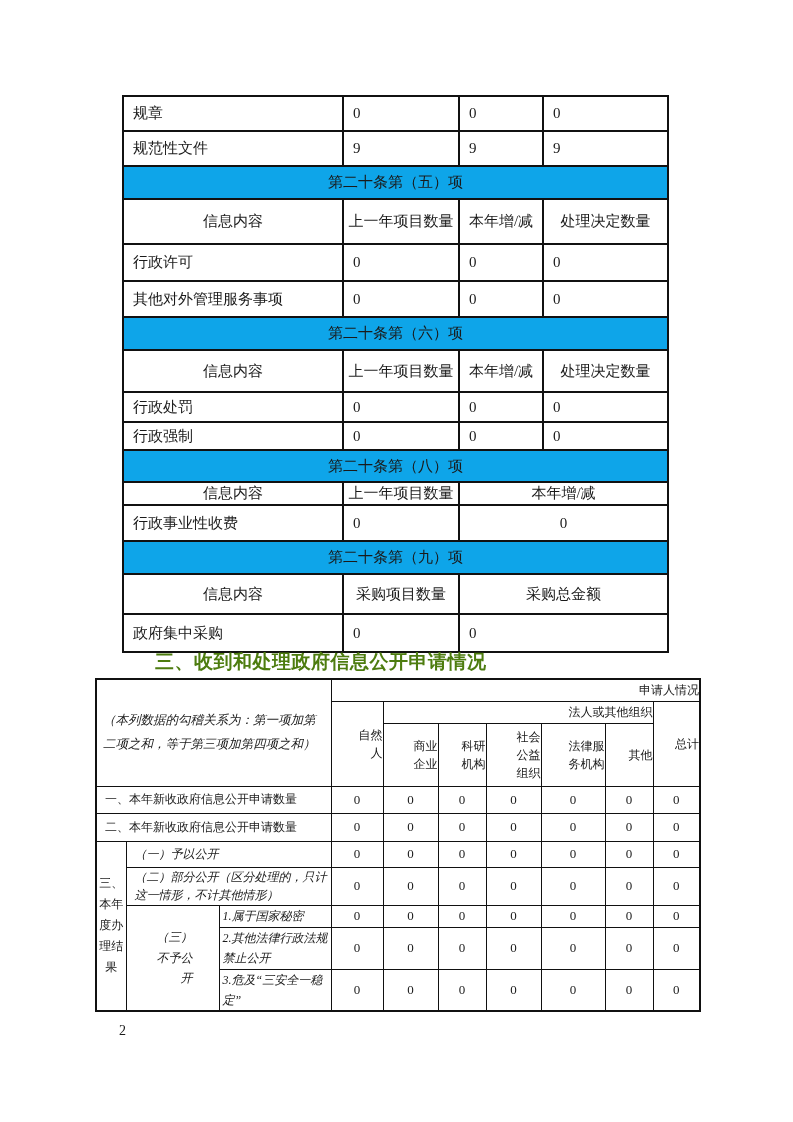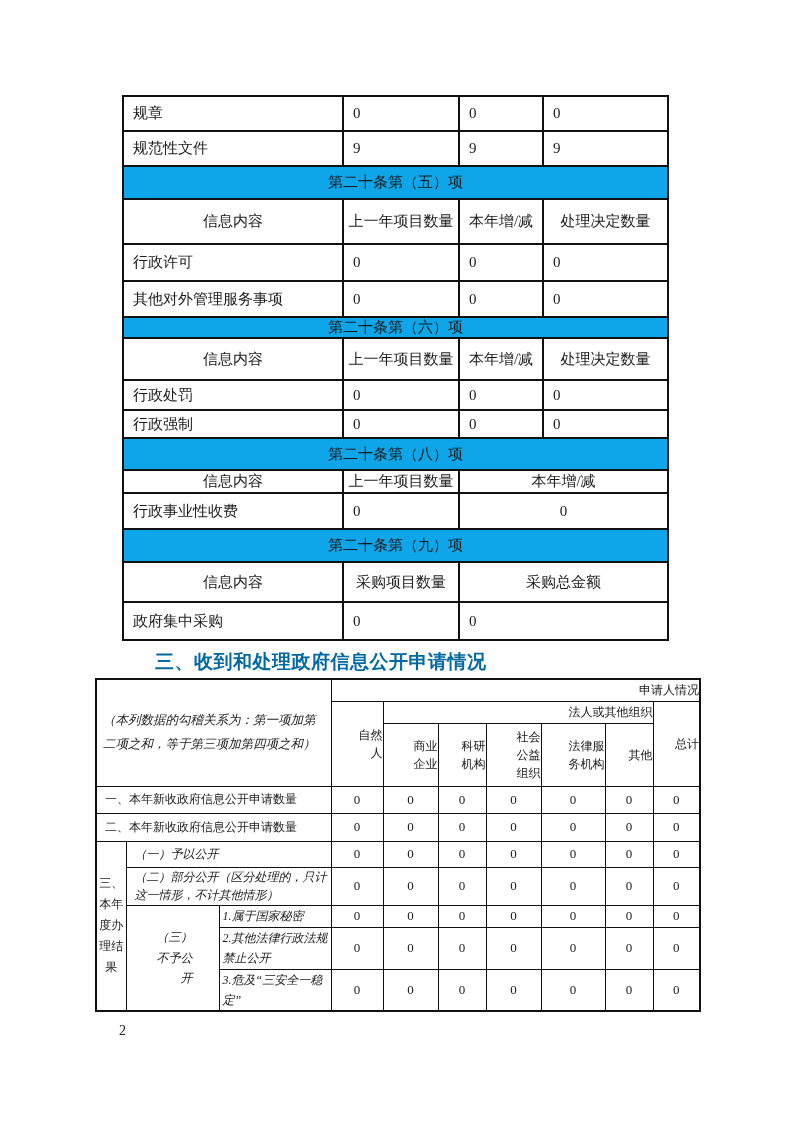--- a/index.html
+++ b/index.html
@@ -25,21 +25,21 @@
   .t-req td.rowlbl{text-align:left;padding:0 4px 0 8px;line-height:1.55;}
   .t-req td.sublbl{text-align:left;padding:0 0 0 3px;line-height:1.7;}
   .t-req td.vlabel{text-align:center;padding:0;line-height:1.75;}
   .t-req td.denylbl{text-align:right;padding:0 26px;line-height:1.7;}
   .t-req td.num{text-align:center;padding:0;font-size:13px;}
   .kai{font-style:italic;}
   
   .heading{
     position:absolute;left:155px;top:649px;width:560px;
     font-family:"Liberation Sans","DejaVu Sans",sans-serif;
-    font-weight:700;font-size:19px;color:#0369a1;letter-spacing:0.5px;
+    font-weight:700;font-size:19px;color:#4d7c0f;letter-spacing:0.5px;
   }
   .pageno{position:absolute;left:119px;top:1023px;font-size:14px;}
 </style>
 </head>
 <body>
 
 <div class="page">
 
   <table class="t-upper">
     <colgroup>
@@ -78,21 +78,21 @@
       <td class="val">0</td>
       <td class="val">0</td>
     </tr>
     <tr style="height:36px">
       <td class="lbl">其他对外管理服务事项</td>
       <td class="val">0</td>
       <td class="val">0</td>
       <td class="val">0</td>
     </tr>
 
-    <tr style="height:21px">
+    <tr style="height:33px">
           <td class="band" colspan="4">第二十条第（六）项</td>
         </tr>
     <tr style="height:42px">
       <td class="hdr">信息内容</td>
       <td class="hdr">上一年项目数量</td>
       <td class="hdr">本年增/减</td>
       <td class="hdr">处理决定数量</td>
     </tr>
     <tr style="height:30px">
       <td class="lbl">行政处罚</td>

